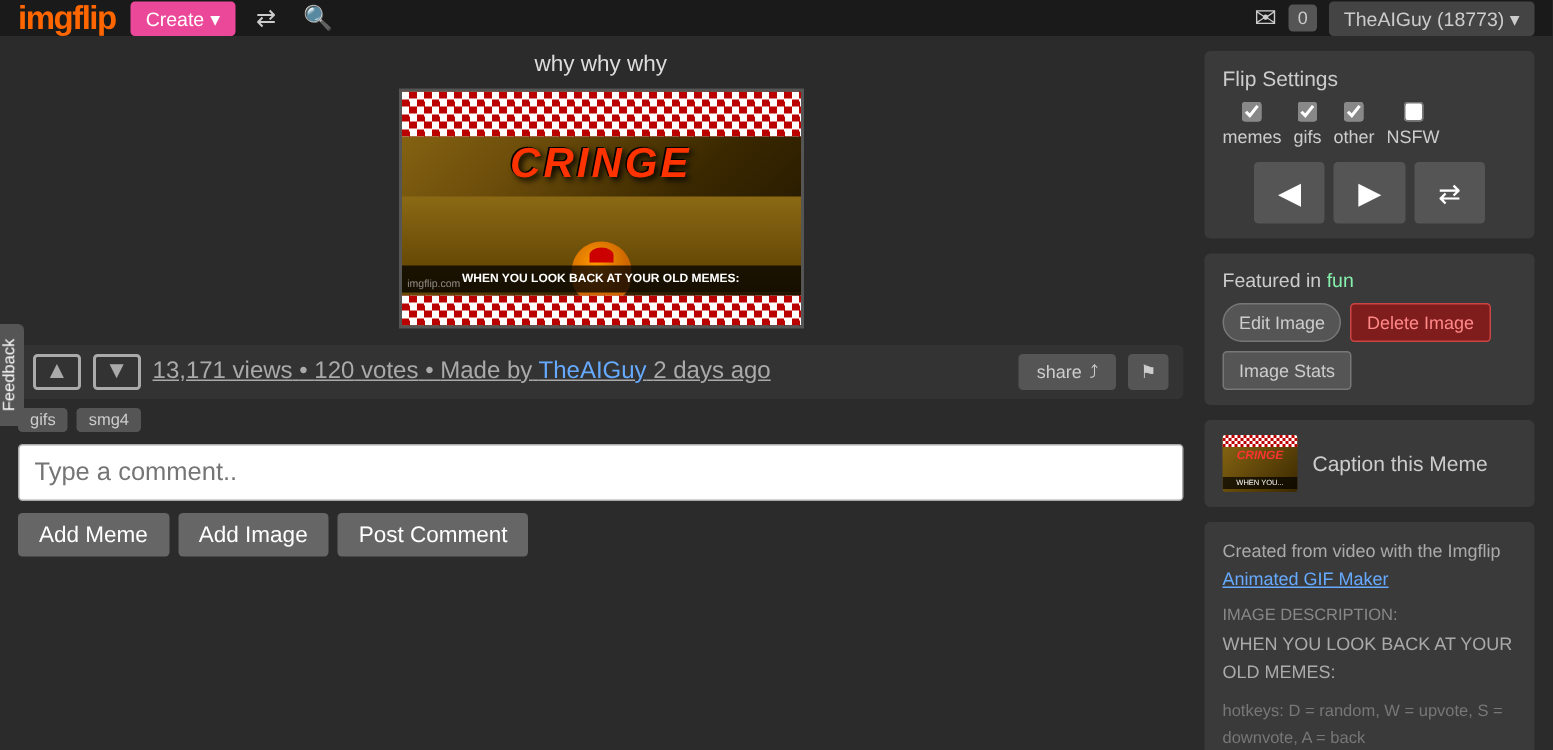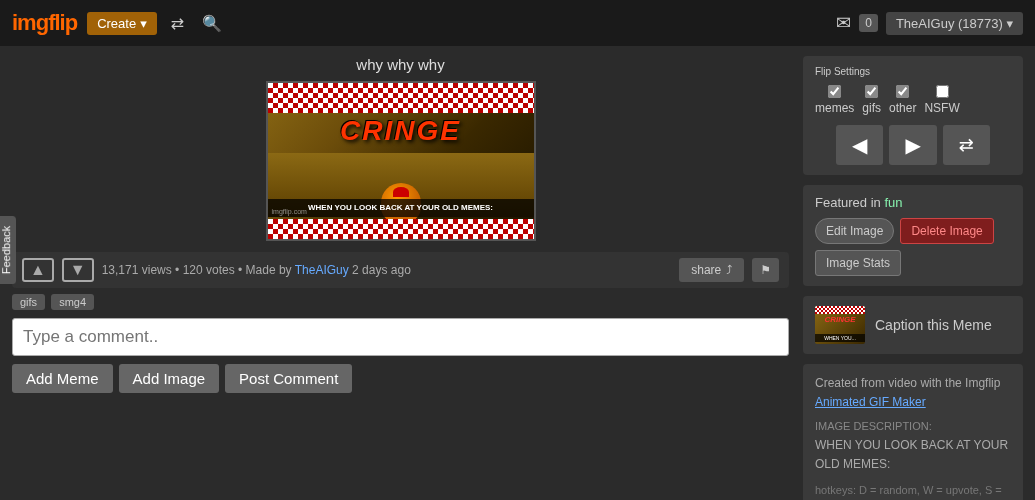--- a/index.html
+++ b/index.html
@@ -9,35 +9,35 @@
       font-family: Arial, sans-serif;
       font-size: 13px;
       width: 1035px;
       min-height: 500px;
       overflow-x: hidden;
     }
 
     
     #topnav {
       background: #1a1a1a;
-      height: 46px;
+      height: 24px;
       display: flex;
       align-items: center;
       padding: 0 12px;
       gap: 10px;
     }
     #logo {
       color: #fff;
       font-size: 22px;
       font-weight: bold;
       letter-spacing: -1px;
     }
     #logo span { color: #ff6600; }
     .nav-btn {
-      background: #a16207;
+      background: #ec4899;
       color: #fff;
       border: none;
       border-radius: 3px;
       padding: 4px 10px;
       font-size: 13px;
       cursor: pointer;
       display: flex;
       align-items: flex-start;
       gap: 4px;
     }
@@ -205,21 +205,22 @@
       border: 2px solid #aaa;
       border-radius: 3px;
       color: #aaa;
       font-size: 16px;
       cursor: pointer;
       padding: 2px 6px;
       line-height: 1;
     }
     .stats-text {
       color: #aaa;
-      font-size: 12px;
+      font-size: 16px;
+      text-decoration: underline;
     }
     .stats-link {
       color: #6af;
       text-decoration: none;
     }
     .share-btn {
       margin-left: auto;
       background: #555;
       border: none;
       color: #ccc;
@@ -288,21 +289,21 @@
       flex-shrink: 0;
     }
 
     .flip-settings-box {
       background: #3a3a3a;
       border-radius: 4px;
       padding: 10px 12px;
       margin-bottom: 10px;
     }
     .flip-settings-title {
-      font-size: 10px;
+      font-size: 14px;
       color: #ccc;
       margin-bottom: 8px;
     }
     .checkboxes-row {
       display: flex;
       gap: 8px;
       align-items: center;
       flex-wrap: wrap;
       margin-bottom: 10px;
     }

